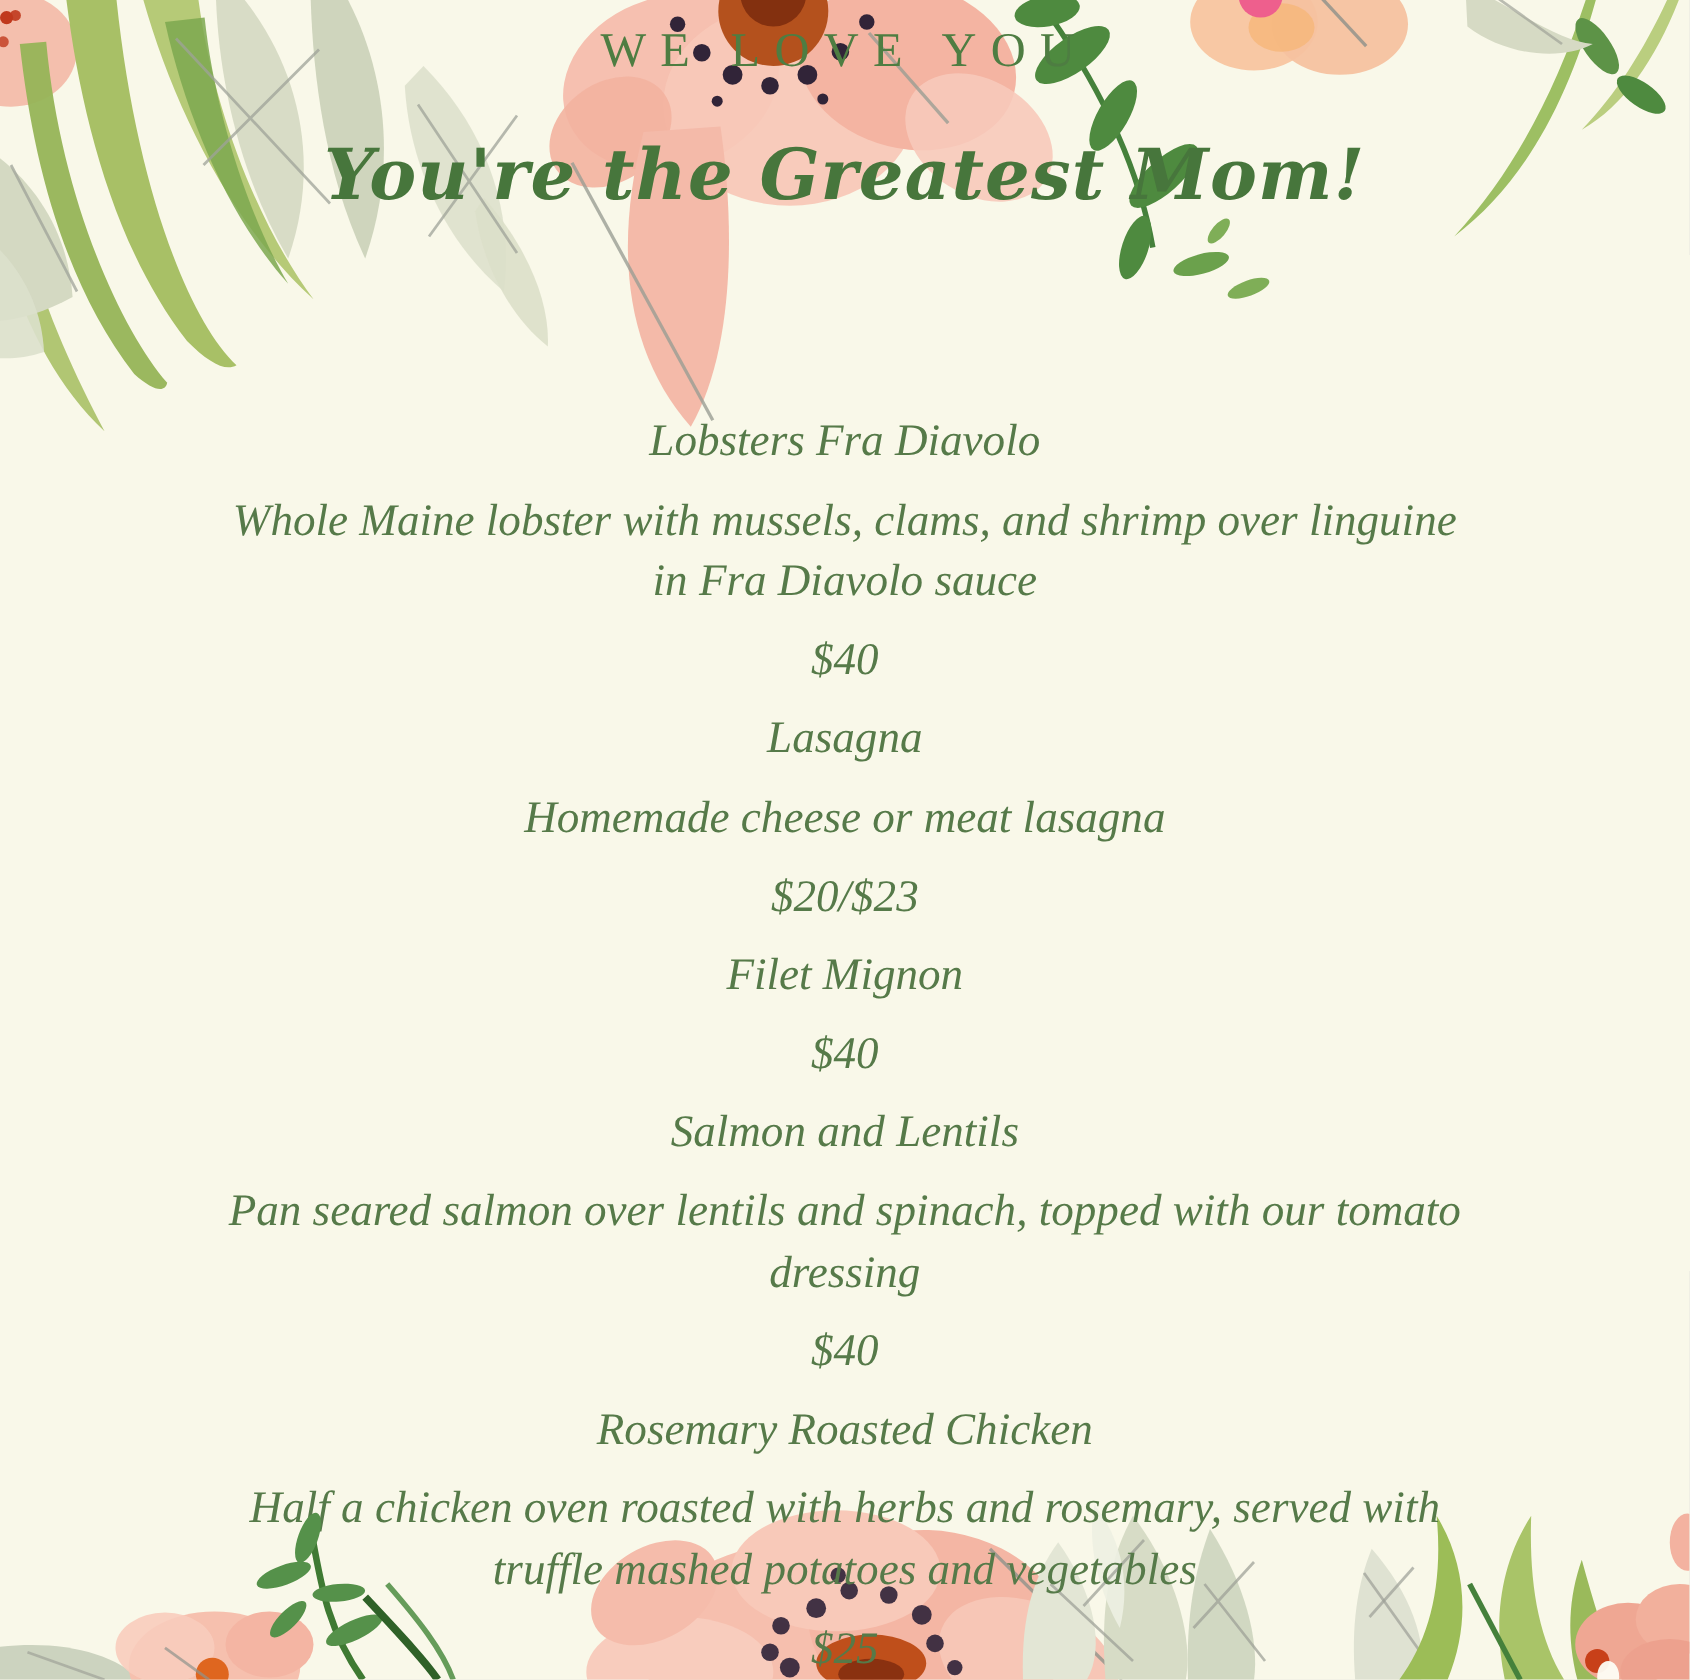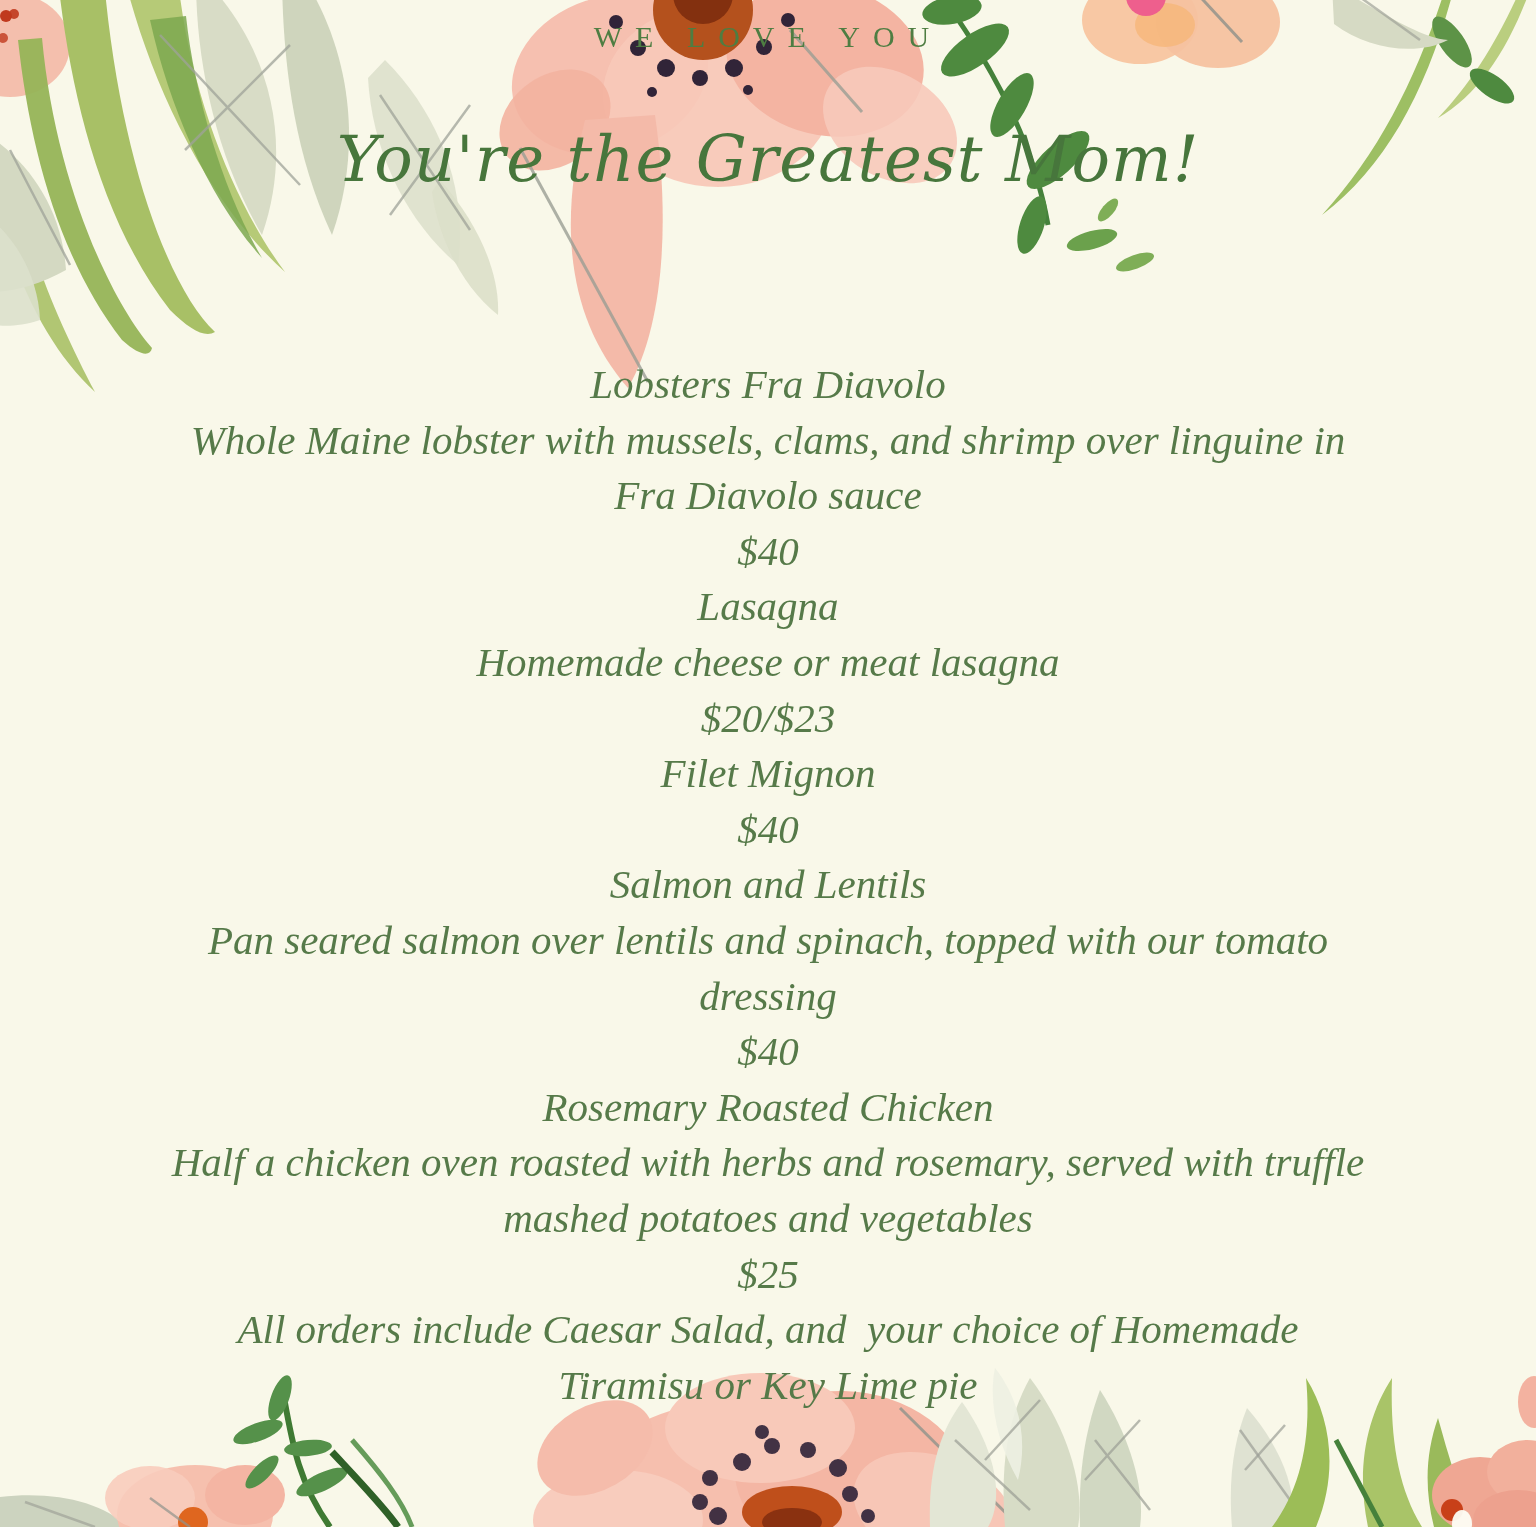--- a/index.html
+++ b/index.html
@@ -16,49 +16,49 @@
   }
   .florals{z-index:0;}
   .florals-over{z-index:2;}
   .content{
     position:absolute;inset:0;z-index:1;
     text-align:center;
     color:#567a49;
   }
   .kicker{
     position:absolute;top:20px;left:0;right:0;
-    font-size:30px;
+    font-size:44px;
     letter-spacing:13px;
     font-style:normal;
     color:#4e7d42;
   }
   .title{
     position:absolute;top:122px;left:0;right:0;
     font-family:"DejaVu Serif",serif;
     font-size:64px;
-    font-weight:normal;
+    font-weight:bold;
     font-style:italic;
     letter-spacing:1px;
     color:#47763c;
   }
   .subtitle{
     position:absolute;top:250px;left:0;right:0;
     font-size:43px;
     font-style:italic;
     color:#567a49;
   }
   .menu{
     position:absolute;top:357px;left:163px;
     width:1210px;
     font-size:41px;
     line-height:55.6px;
     font-style:italic;
     color:#567a49;
   }
-  .menu-item,.item-name,.item-desc,.item-price{margin:0;}
+  .menu-item,.item-name,.item-desc,.item-price{margin:16px;}
   .footer-note{white-space:pre-wrap;}
 </style>
 </head>
 <body>
 
 <div class="page">
 
   <svg class="florals" width="1536" height="1527" viewBox="0 0 1536 1527">
 
     <g>

